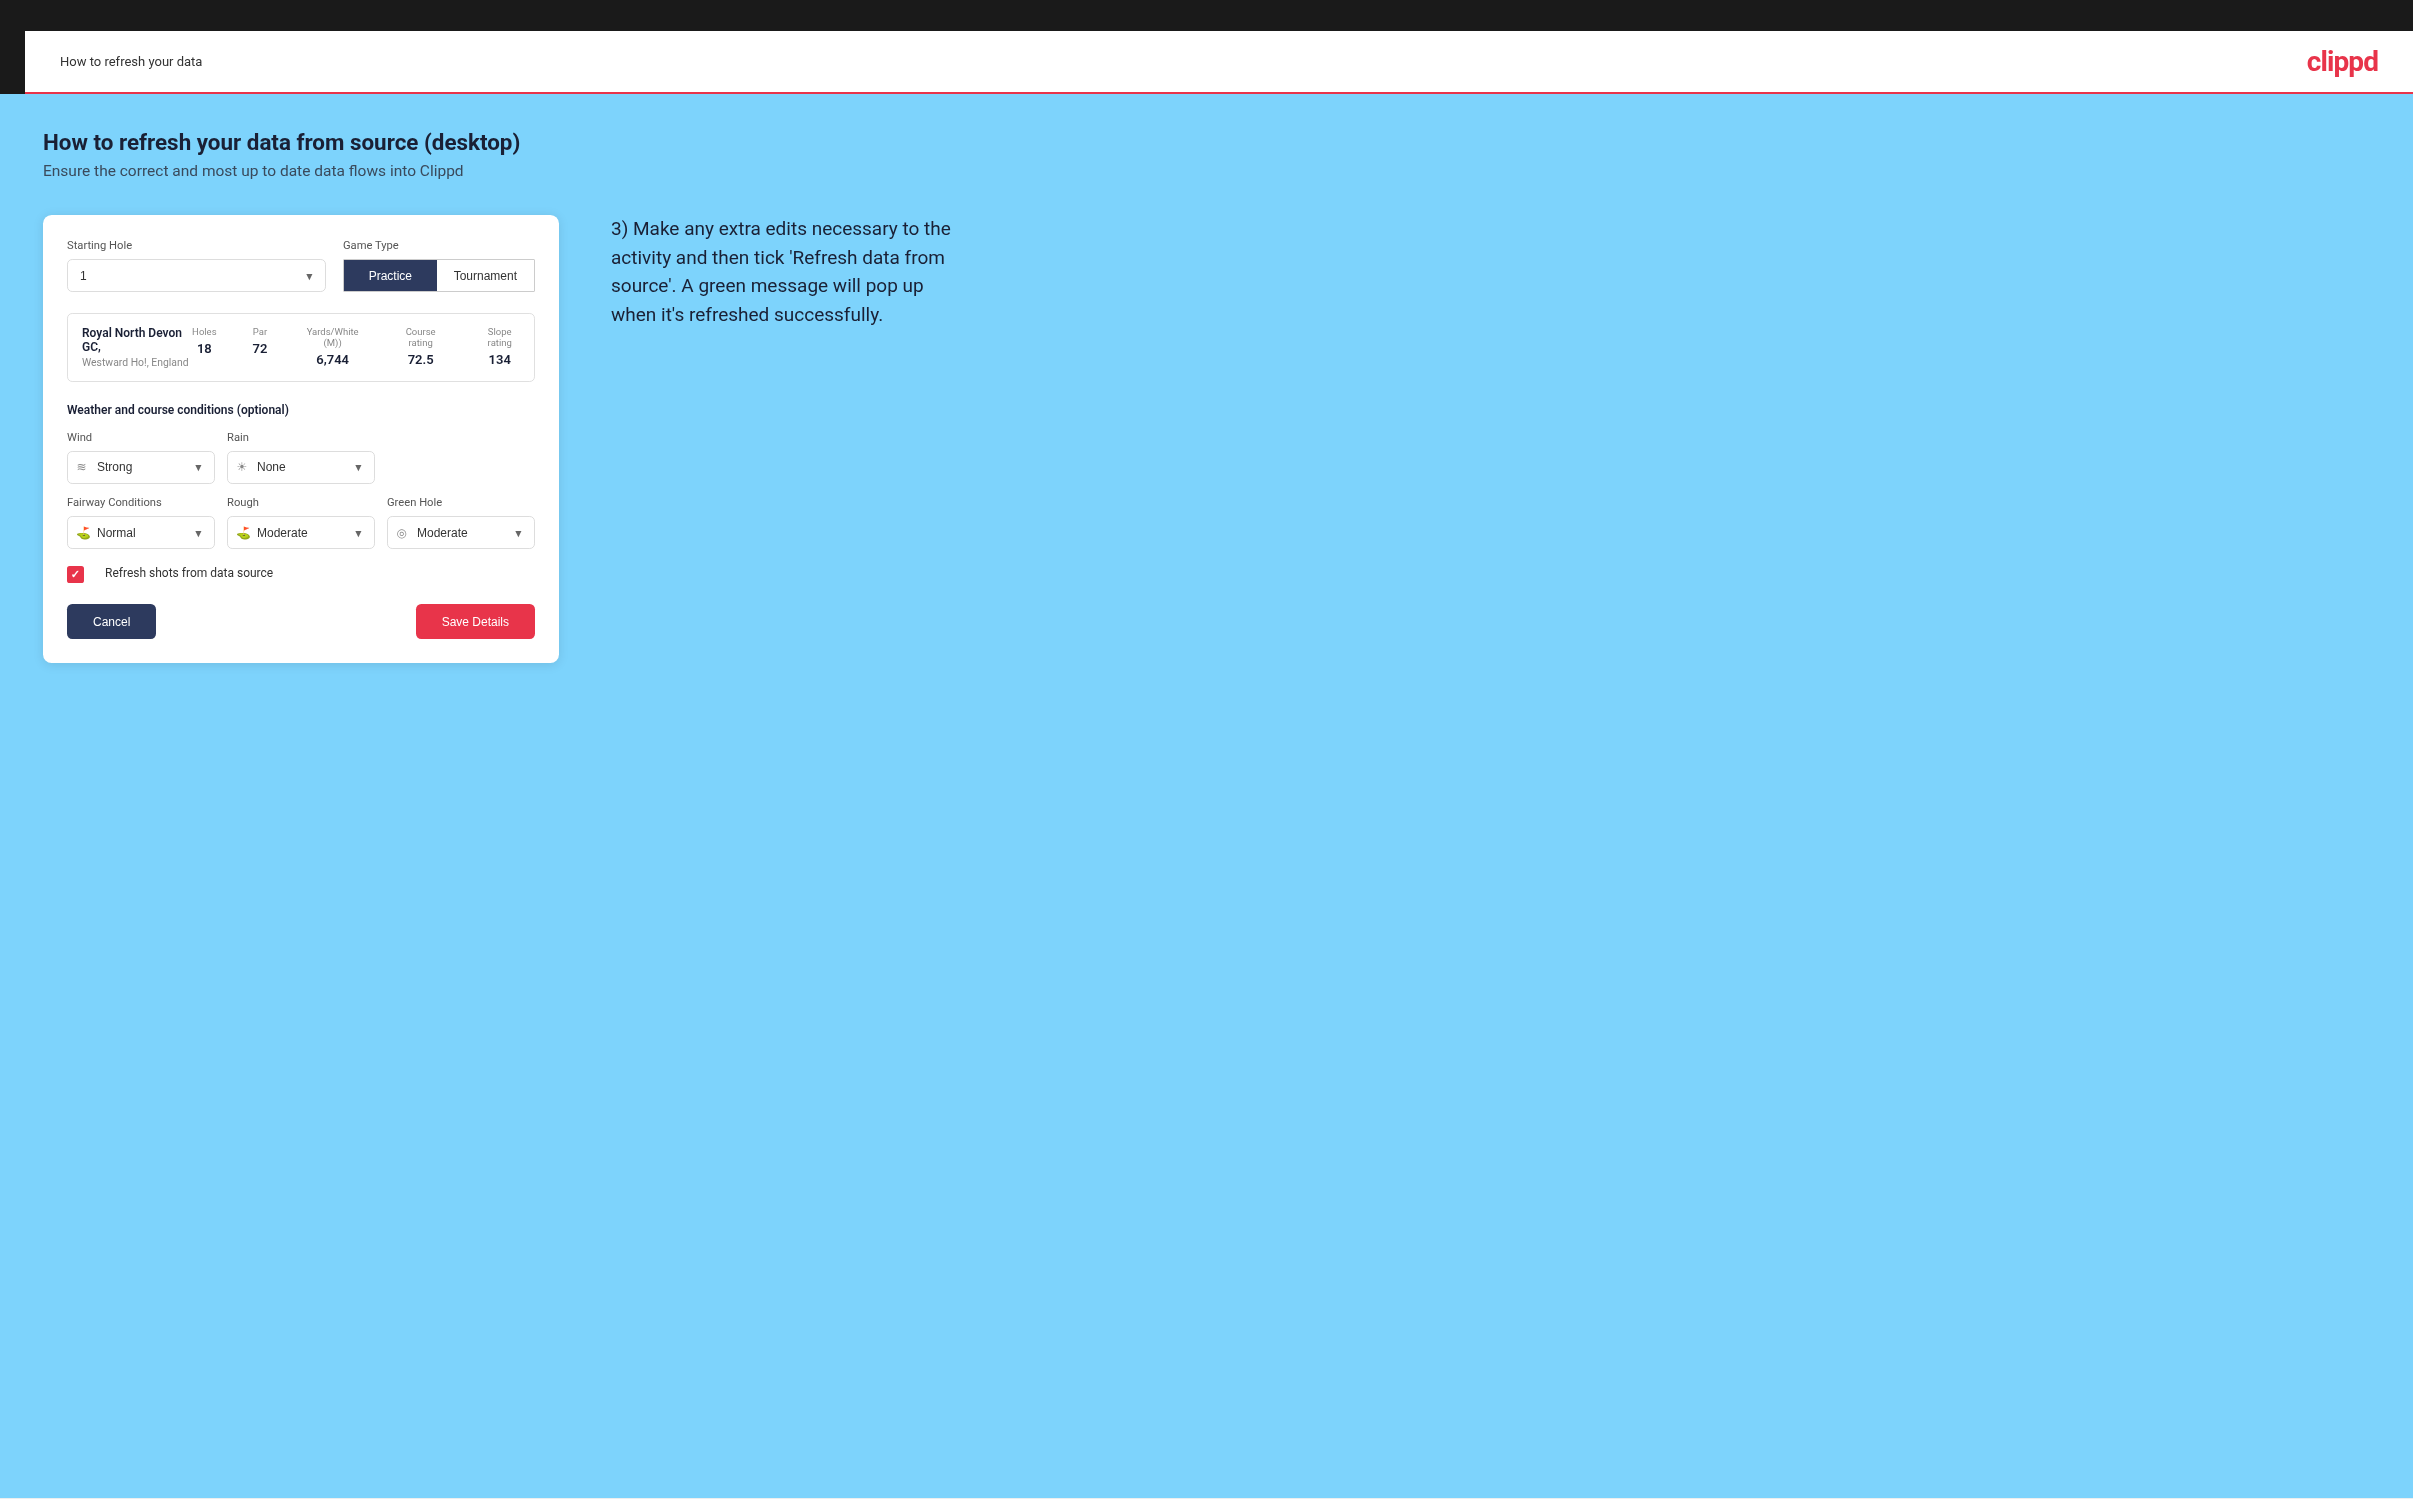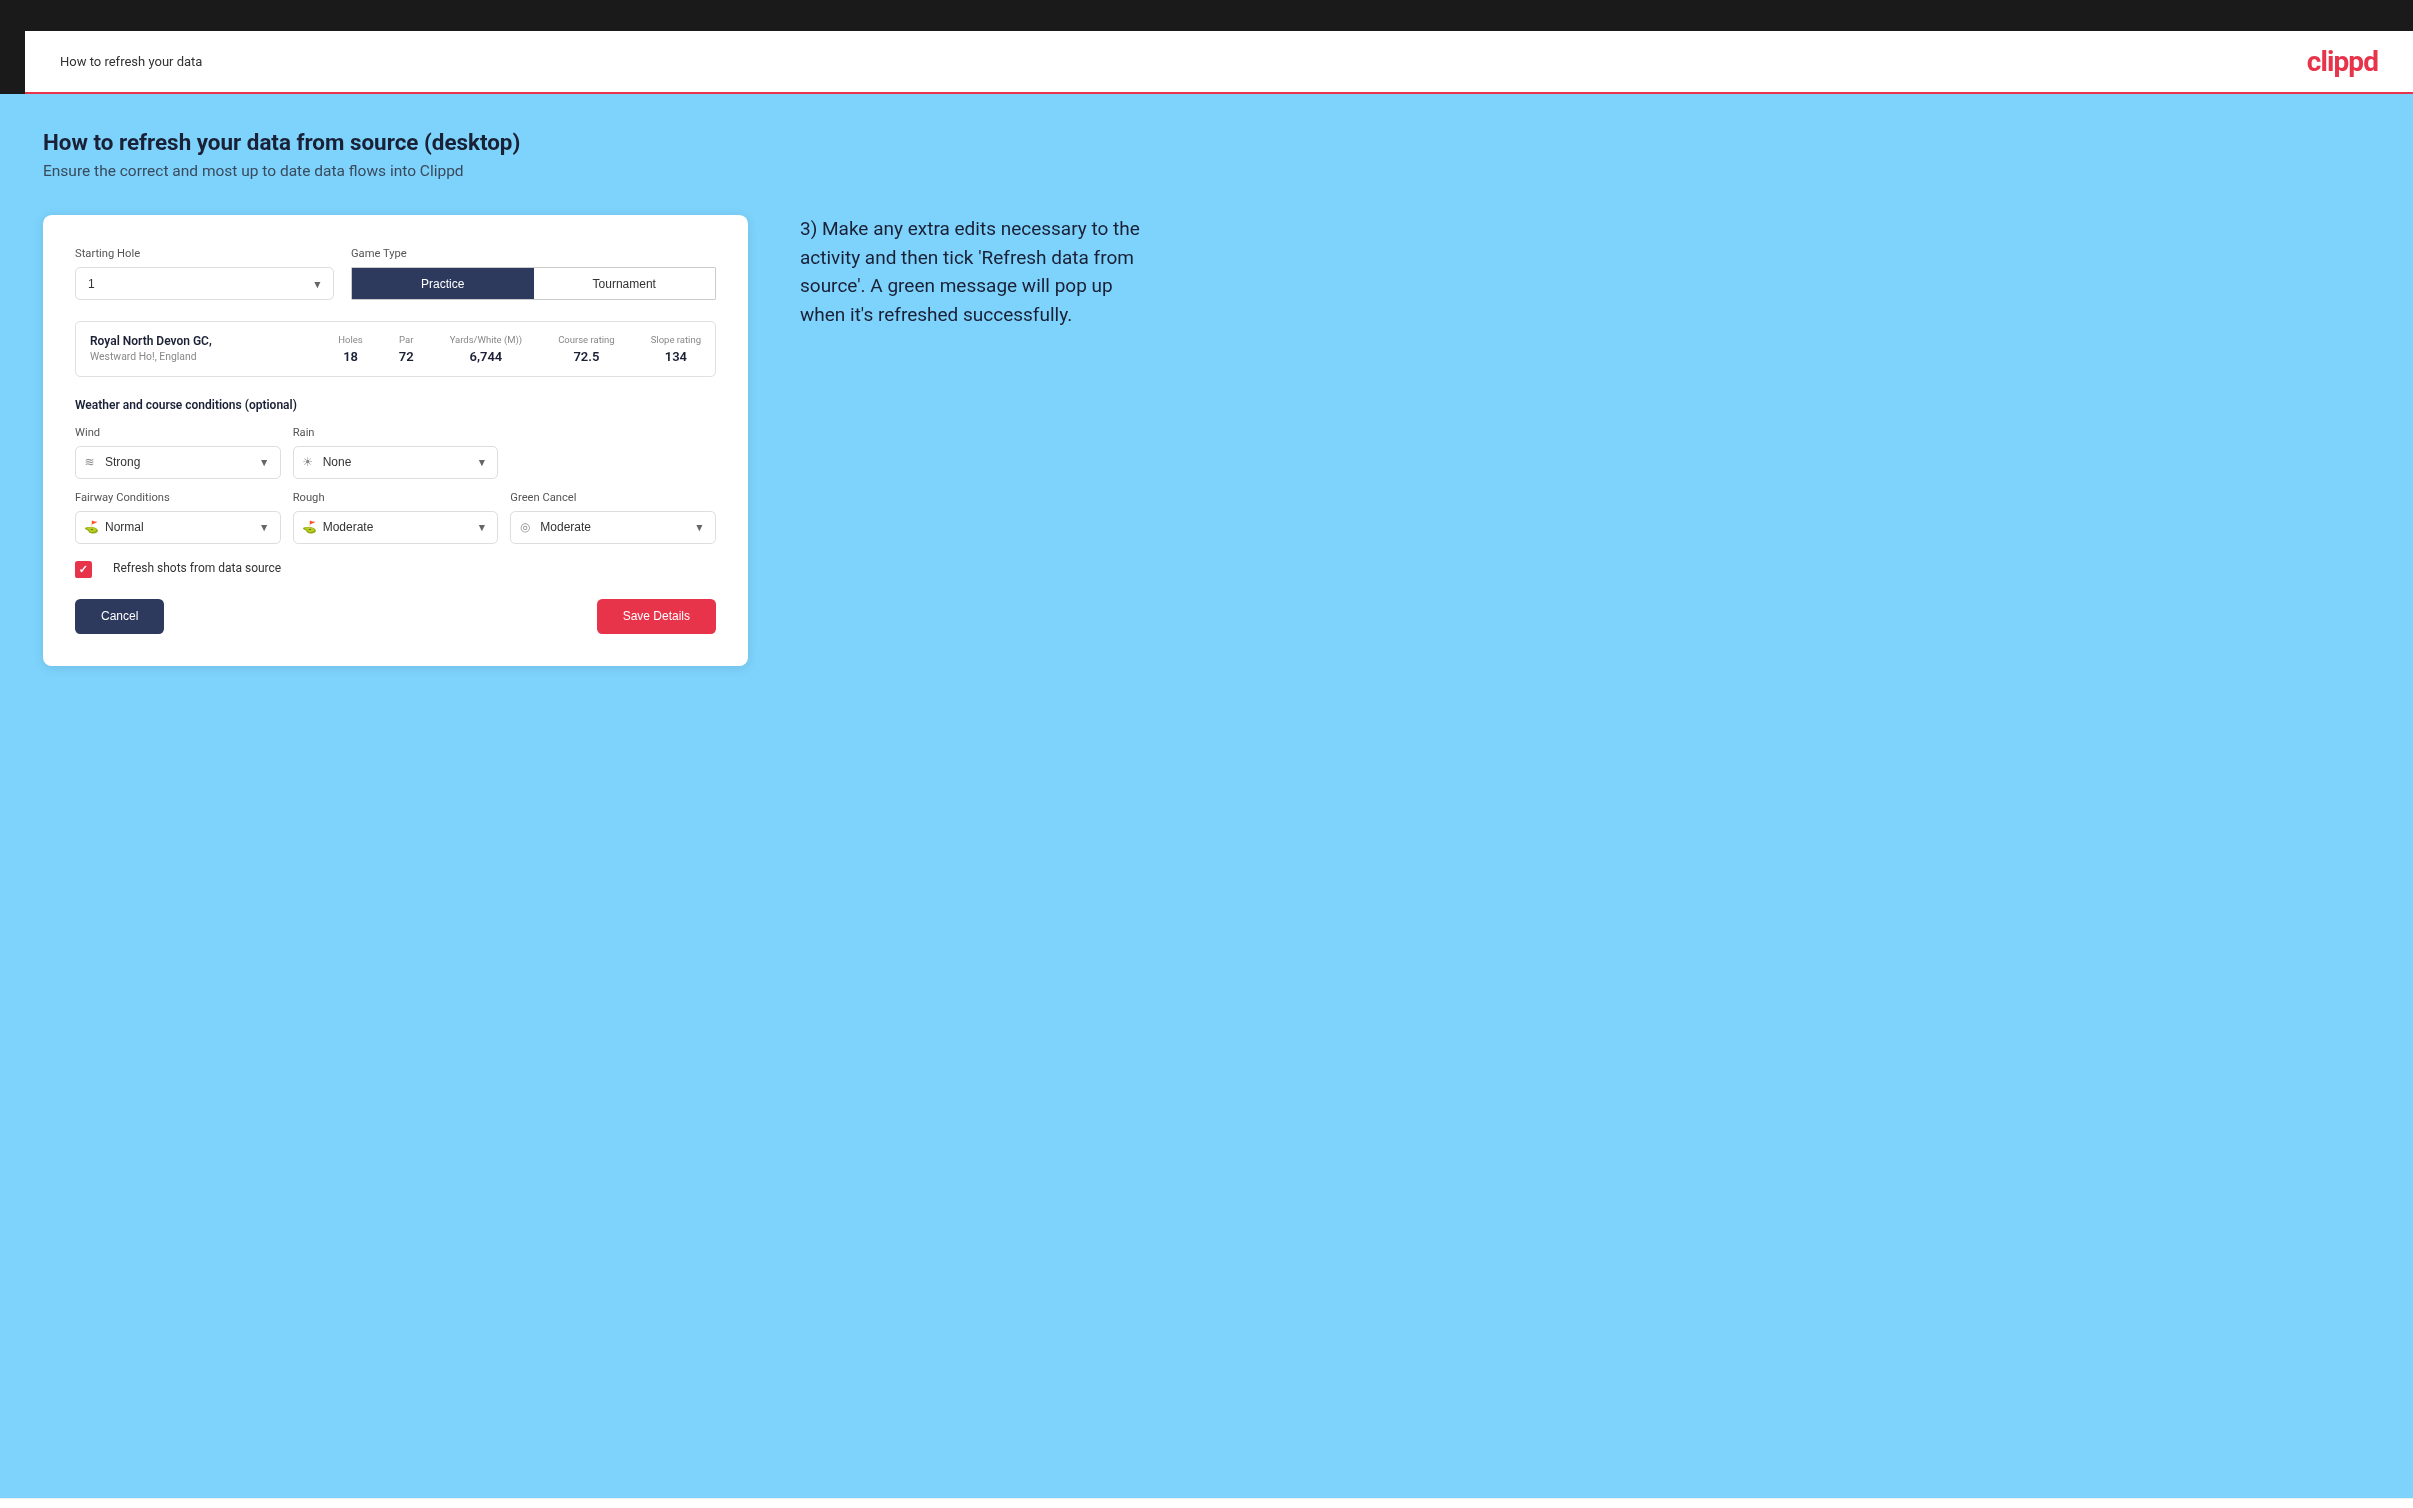--- a/index.html
+++ b/index.html
@@ -59,22 +59,22 @@
 
     .content-row {
       display: flex;
       gap: 52px;
       align-items: flex-start;
     }
 
     .form-panel {
       background: #ffffff;
       border-radius: 8.6px;
-      padding: 32px;
-      width: 705px;
+      padding: 24px;
+      width: 516px;
       flex-shrink: 0;
       box-shadow: 0 1.7px 10.4px rgba(0,0,0,0.1);
     }
 
     .form-section {
       margin-bottom: 21px;
     }
 
     .form-label {
       font-size: 11.2px;
@@ -424,21 +424,21 @@
             <div class="form-label">Rough</div>
             <div class="select-wrapper select-with-icon">
               <span class="select-icon">⛳</span>
               <select>
                 <option>Moderate</option>
               </select>
               <span class="select-arrow">▼</span>
             </div>
           </div>
           <div class="conditions-col">
-            <div class="form-label">Green Cancel</div>
+            <div class="form-label">Green Hole</div>
             <div class="select-wrapper select-with-icon">
               <span class="select-icon">◎</span>
               <select>
                 <option>Moderate</option>
               </select>
               <span class="select-arrow">▼</span>
             </div>
           </div>
         </div>
       </div>

